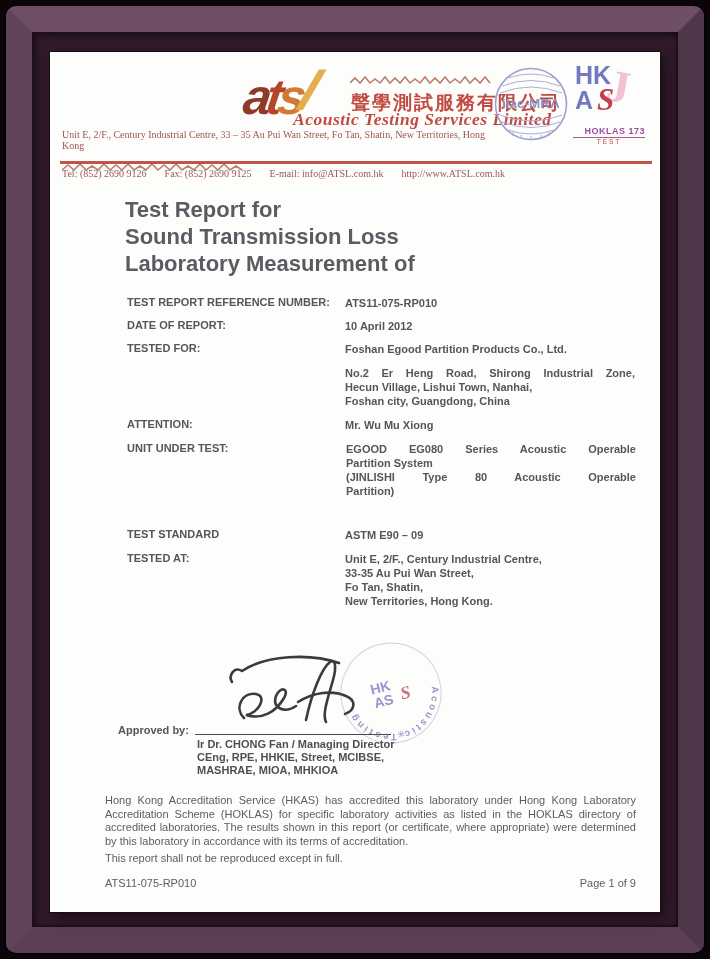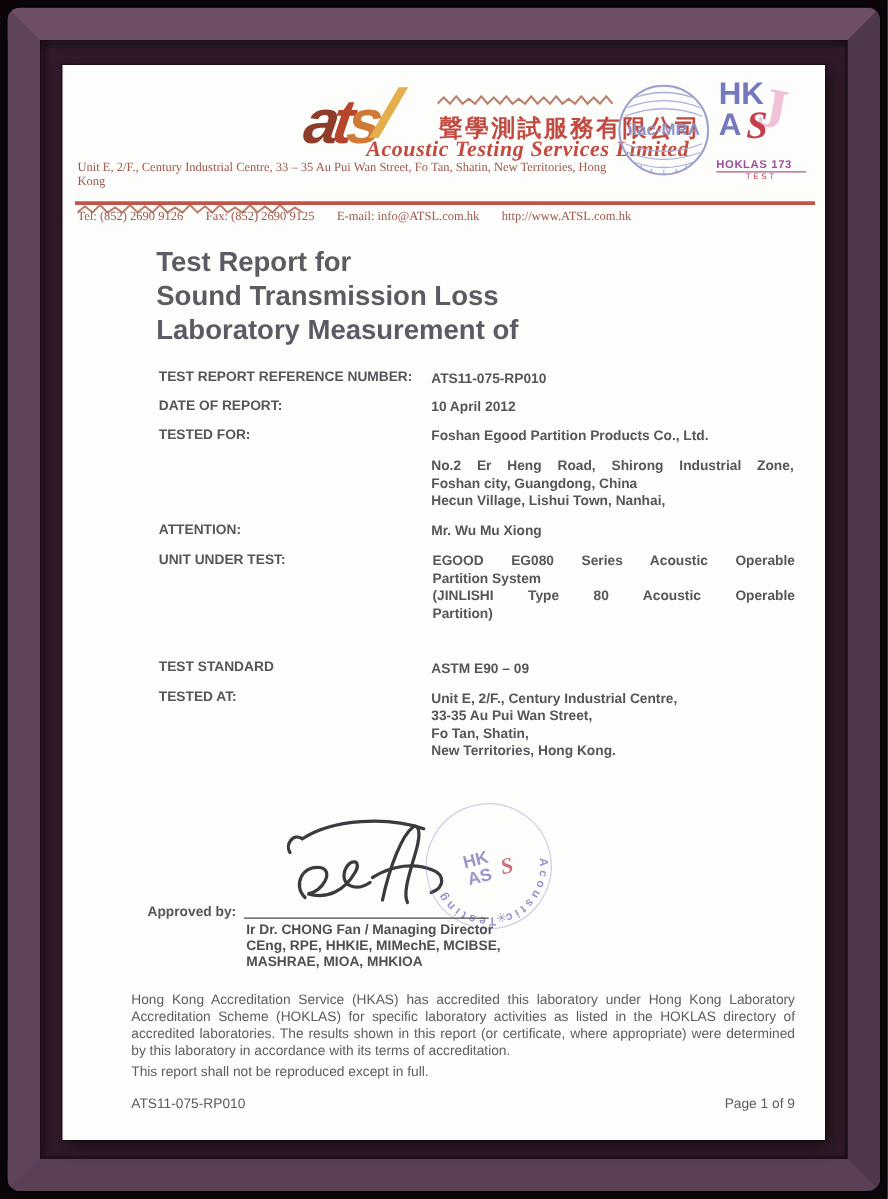--- a/index.html
+++ b/index.html
@@ -43,21 +43,21 @@
 
   .hkas-box { width:72px; height:92px; position:relative; }
   .hkas-hk { position:absolute; left:2px; top:0; font-weight:800; font-size:25px;
       line-height:22px; color:#7479bf; letter-spacing:0px; }
   .hkas-a  { position:absolute; left:2px; top:22px; font-weight:800; font-size:25px; color:#7479bf; }
   .hkas-j  { position:absolute; left:34px; top:-4px; font-size:46px; color:#efc2d6;
       font-family:"Liberation Serif", serif; font-weight:bold; transform:rotate(10deg); }
   .hkas-s  { position:absolute; left:24px; top:18px; font-size:31px; color:#c43e4e;
       font-family:"Liberation Serif", serif; font-style:italic; font-weight:bold; }
   .hkas-hoklas { position:absolute; left:0; top:62px; font-size:9px; font-weight:bold;
-      color:#9b4f9e; width:72px; text-align:left; letter-spacing:.5px;
+      color:#9b4f9e; width:72px; text-align:right; letter-spacing:.5px;
       border-bottom:1px solid #b05a8a; padding-bottom:1px; }
   .hkas-test { position:absolute; left:0; top:74px; font-size:6.5px; color:#c43e4e;
       width:72px; text-align:center; letter-spacing:2px; }
 
   
   .title { font-size:22px; font-weight:bold; color:#5b5c63; line-height:27px; }
   .lbl { font-size:11px; font-weight:bold; color:#55565a; }
   .val { font-size:11px; font-weight:bold; color:#55565a; line-height:14px; }
   .valcol { width:290px; }
   .jline { text-align:justify; text-align-last:justify; }
@@ -137,22 +137,22 @@
     <div class="abs val" style="left:295px; top:244px;">ATS11-075-RP010</div>
 
     <div class="abs lbl" style="left:77px; top:267px;">DATE OF REPORT:</div>
     <div class="abs val" style="left:295px; top:267px;">10 April 2012</div>
 
     <div class="abs lbl" style="left:77px; top:290px;">TESTED FOR:</div>
     <div class="abs val" style="left:295px; top:290px;">Foshan Egood Partition Products Co., Ltd.</div>
 
     <div class="abs val valcol" style="left:295px; top:314px;">
       <div class="jline">No.2 Er Heng Road, Shirong Industrial Zone,</div>
+      <div>Hecun Village, Lishui Town, Nanhai,</div>
       <div>Foshan city, Guangdong, China</div>
-      <div>Hecun Village, Lishui Town, Nanhai,</div>
     </div>
 
     <div class="abs lbl" style="left:77px; top:366px;">ATTENTION:</div>
     <div class="abs val" style="left:295px; top:366px;">Mr. Wu Mu Xiong</div>
 
     <div class="abs lbl" style="left:77px; top:390px;">UNIT UNDER TEST:</div>
     <div class="abs val valcol" style="left:296px; top:390px;">
       <div class="jline">EGOOD EG080 Series Acoustic Operable</div>
       <div>Partition System</div>
       <div class="jline">(JINLISHI Type 80 Acoustic Operable</div>
@@ -193,21 +193,21 @@
         <text x="44" y="64" text-anchor="middle" font-family="Liberation Sans, sans-serif" font-size="14" font-weight="bold" fill="#8d80c4">AS</text>
         <text x="62" y="62" font-family="Liberation Serif, serif" font-style="italic" font-size="18" font-weight="bold" fill="#c05a6a">S</text>
       </g>
     </svg>
 
     <div class="abs lbl" style="left:68px; top:672px;">Approved by:</div>
 
     <div class="abs sig-line" style="left:145px; top:682px; width:196px;"></div>
 
     <div class="abs approval-name" style="left:147px; top:686px;">Ir Dr. CHONG Fan / Managing Director</div>
-    <div class="abs approval-name" style="left:147px; top:699px;">CEng, RPE, HHKIE, MIMechE, MCIBSE,</div>
+    <div class="abs approval-name" style="left:147px; top:699px;">CEng, RPE, HHKIE, Street, MCIBSE,</div>
     <div class="abs approval-name" style="left:147px; top:712px;">MASHRAE, MIOA, MHKIOA</div>
 
     <div class="abs footnote justify" style="left:55px; top:742px; width:531px;">Hong Kong Accreditation Service (HKAS) has accredited this laboratory under Hong Kong Laboratory Accreditation Scheme (HOKLAS) for specific laboratory activities as listed in the HOKLAS directory of accredited laboratories. The results shown in this report (or certificate, where appropriate) were determined by this laboratory in accordance with its terms of accreditation.</div>
 
     <div class="abs footnote" style="left:55px; top:800px;">This report shall not be reproduced except in full.</div>
 
     <div class="abs footnote" style="left:55px; top:825px;">ATS11-075-RP010</div>
     <div class="abs footnote" style="left:436px; top:825px; width:150px; text-align:right;">Page 1 of 9</div>
 
   </div>

